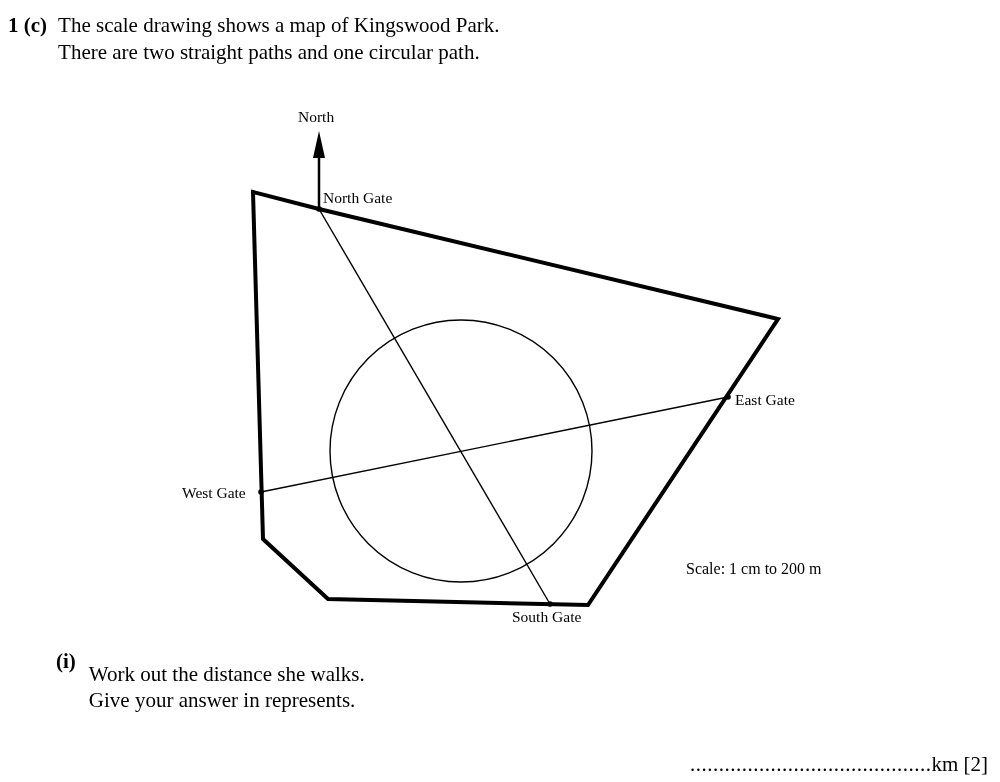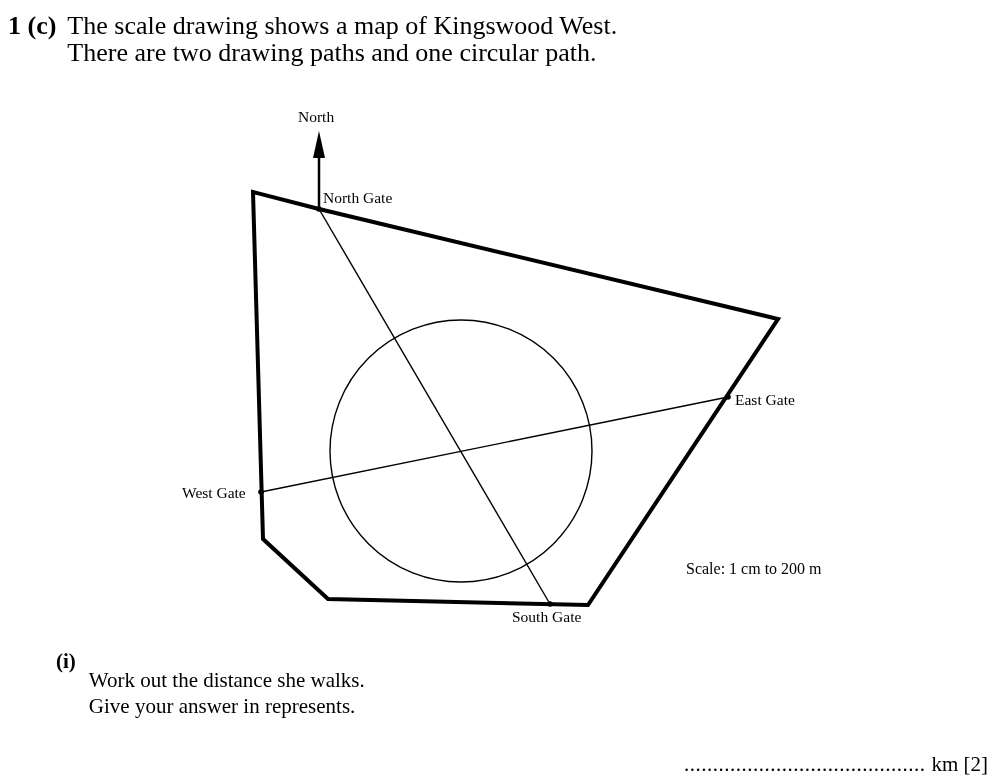--- a/index.html
+++ b/index.html
@@ -16,21 +16,21 @@
     font-family: "Liberation Serif", "DejaVu Serif", serif;
     overflow: hidden;
   }
   
   .q-header {
     position: absolute;
     left: 8px;
     top: 12px;
     display: flex;
     align-items: flex-start;
-    font-size: 26px;
+    font-size: 21px;
     line-height: 27px;
   }
   .q-num {
     font-weight: bold;
     margin-right: 11px;
     white-space: nowrap;
   }
   .q-lines div { white-space: nowrap; }
 
   
@@ -55,43 +55,43 @@
     align-items: flex-start;
     font-size: 21px;
     line-height: 26px;
   }
   .sub-num {
     font-weight: bold;
     margin-right: 13px;
     white-space: nowrap;
   }
   .sub-lines div { white-space: nowrap; }
-  .sub-lines .gap-above { margin-top: 19px; }
+  .sub-lines .gap-above { margin-top: 13px; }
 
   
   .answer-line {
     position: absolute;
     right: 12px;
     top: 752px;
     font-size: 21px;
     white-space: nowrap;
     letter-spacing: 0.5px;
   }
-  .answer-line .suffix { margin-left: 6px; letter-spacing: 0; }
+  .answer-line .suffix { letter-spacing: 0; }
 </style>
 </head>
 <body>
 
 <div class="page">
 
   <div class="q-header">
     <span class="q-num">1 (c)</span>
     <div class="q-lines">
-      <div>The scale drawing shows a map of Kingswood West.</div>
-      <div>There are two drawing paths and one circular path.</div>
+      <div>The scale drawing shows a map of Kingswood Park.</div>
+      <div>There are two straight paths and one circular path.</div>
     </div>
   </div>
 
   <svg class="map" width="1000" height="782" viewBox="0 0 1000 782" xmlns="http://www.w3.org/2000/svg">
 
     <line x1="319" y1="209" x2="319" y2="150" stroke="#000" stroke-width="2.5"></line>
     <polygon points="319,131 313,158 325,158" fill="#000"></polygon>
     <text x="298" y="122">North</text>
 
     <polygon points="253,192 319,209 778,319 588,605 328,599 263,539" fill="none" stroke="#000" stroke-width="4" stroke-linejoin="miter"></polygon>

